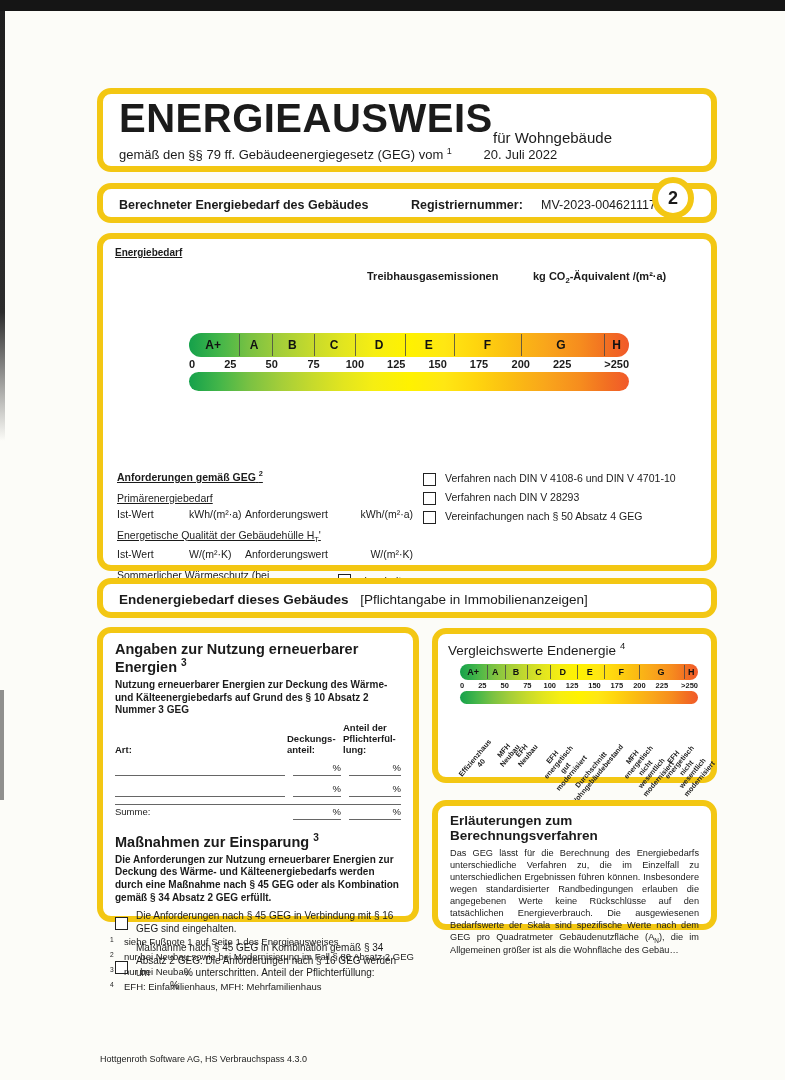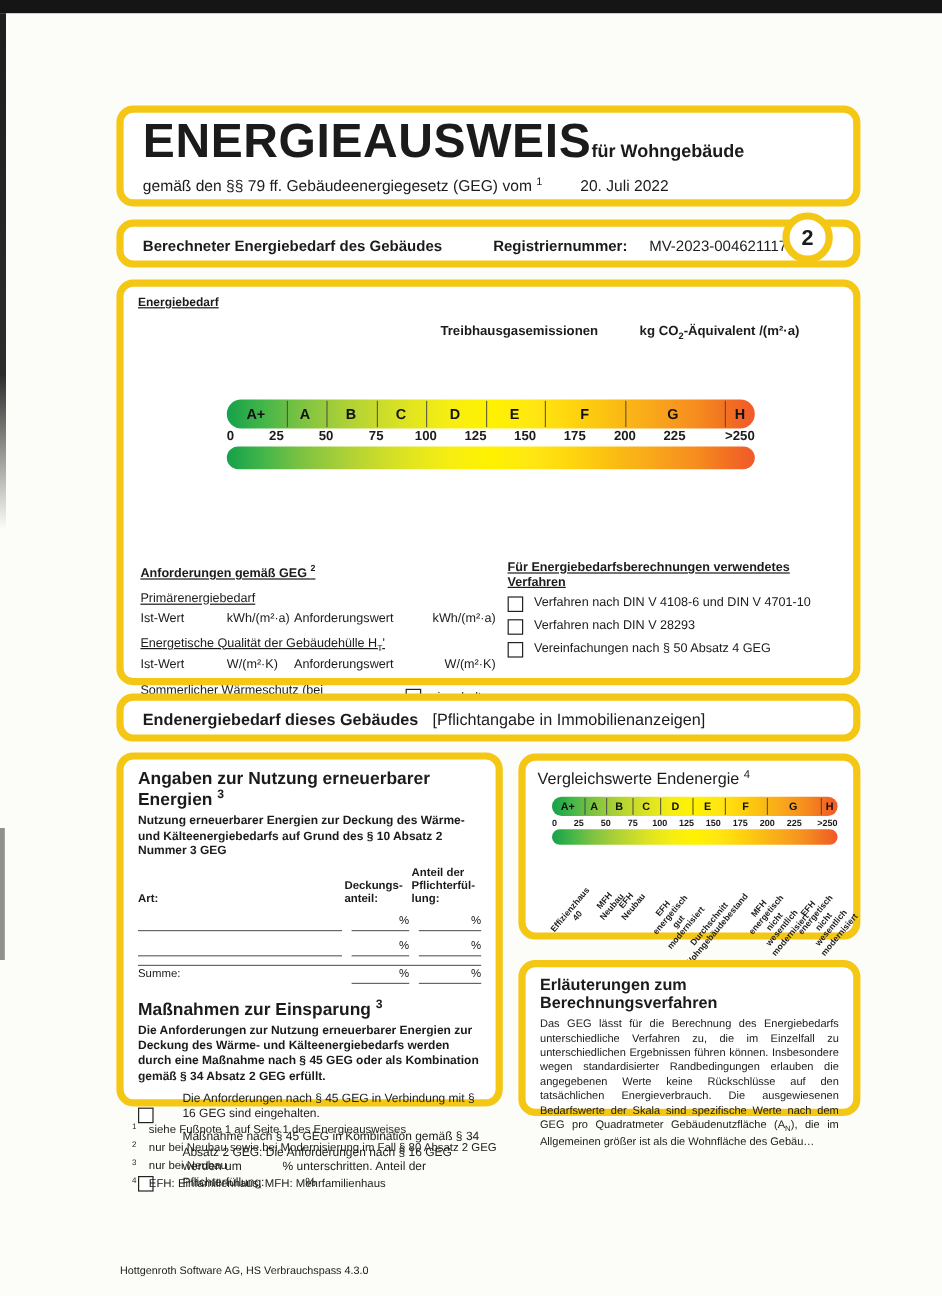--- a/index.html
+++ b/index.html
@@ -11,21 +11,21 @@
              background:linear-gradient(#1e1e1e,#2c2c2c 70%,rgba(40,40,40,0));}
   .scan-left2{position:absolute;left:0;top:690px;width:4px;height:110px;background:rgba(35,35,35,.5);}
   
   .ybox{position:absolute;background:#fff;border:6px solid #F3C713;border-radius:14px;box-sizing:border-box;}
   .bold{font-weight:bold;}
   .ul{text-decoration:underline;}
   sup{font-size:70%;}
   sub{font-size:70%;}
   
   .hdr-title{position:absolute;left:16px;top:2px;font-size:40px;font-weight:bold;letter-spacing:.5px;}
-  .hdr-sub{position:absolute;left:390px;top:24px;font-size:15px;font-weight:bold;}
+  .hdr-sub{position:absolute;left:390px;top:35px;font-size:15px;font-weight:normal;}
   .hdr-law{position:absolute;left:16px;top:52px;font-size:13px;}
   .hdr-date{margin-left:28px;}
   
   .reg-left{position:absolute;left:16px;top:9px;font-size:12.5px;font-weight:bold;}
   .reg-label{position:absolute;left:308px;top:9px;font-size:12.5px;font-weight:bold;}
   .reg-value{position:absolute;left:438px;top:9px;font-size:12.5px;}
   .badge{position:absolute;left:652px;top:177px;width:30px;height:30px;background:#fff;
          border:6px solid #F3C713;border-radius:50%;display:flex;align-items:center;justify-content:center;
          font-size:18px;font-weight:bold;z-index:5;}
   
@@ -73,21 +73,21 @@
   .rh-art{flex:1;}
   .rh-c1,.rh-c2{white-space:pre-line;text-align:left;}
   .rh-c1{width:56px;}
   .rh-c2{width:58px;}
   .r-row{display:flex;gap:8px;margin-top:7px;font-size:9.5px;}
   .r-art{flex:1;border-bottom:1px solid #666;height:13px;}
   .r-cell{width:48px;border-bottom:1px solid #666;text-align:right;height:13px;}
   .r-sep{border-top:1px solid #666;margin-top:7px;}
   .r-sum{display:flex;gap:8px;font-size:9.5px;margin-top:1px;}
   .r-sum .r-art{border-bottom:none;}
-  .opt{display:flex;gap:24px;margin-top:6px;font-size:10px;line-height:1.27;align-items:flex-end;}
+  .opt{display:flex;gap:8px;margin-top:6px;font-size:10px;line-height:1.27;align-items:center;}
   .opt .cb{margin-top:1px;}
   .blank{display:inline-block;width:34px;}
   
   .rlabels{position:absolute;}
   .ranchor{position:absolute;top:0;width:0;height:0;}
   .rlab{position:absolute;right:0;top:2px;transform-origin:100% 0;transform:rotate(-50deg);
         font-size:7.2px;font-weight:bold;line-height:1.18;text-align:center;white-space:pre-line;}
   
   .exp-body{font-size:9.2px;line-height:1.3;text-align:justify;margin-top:5px;}
   
@@ -186,21 +186,20 @@
         <span class="c4">W/(m²·K)</span>
       </div>
       <div style="margin-top:6px;display:flex;align-items:center;">
         <span class="ul">Sommerlicher Wärmeschutz (bei Neubau)</span>
         <span class="cb" style="margin-left:26px;"></span>
         <span style="margin-left:8px;">eingehalten</span>
       </div>
     </div>
 
     <div class="methods">
-      <div class="bold ul">Für Energiebedarfsberechnungen verwendetes Verfahren</div>
       <div class="m-row">
         <span class="cb"></span>
         <span>Verfahren nach DIN V 4108-6 und DIN V 4701-10</span>
       </div>
       <div class="m-row">
         <span class="cb"></span>
         <span>Verfahren nach DIN V 28293</span>
       </div>
       <div class="m-row">
         <span class="cb"></span>

